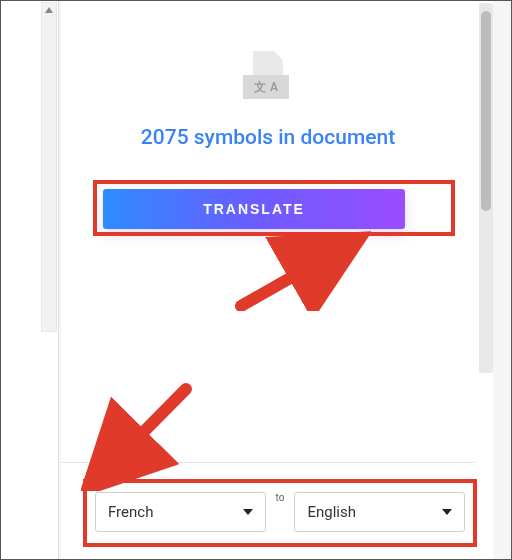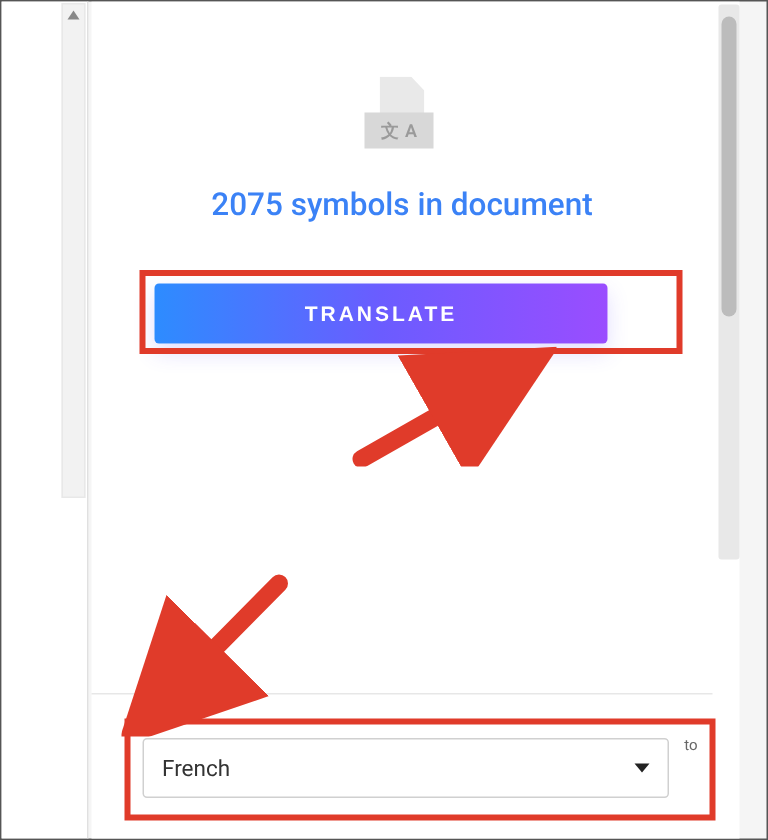--- a/index.html
+++ b/index.html
@@ -242,20 +242,24 @@
 
   <div class="divider"></div>
 
   <div class="highlight-box-2"></div>
   <div class="lang-row">
     <div class="lang-select">
       <span class="lang-value">French</span>
       <span class="caret"></span>
     </div>
     <span class="lang-to">to</span>
+    <div class="lang-select">
+      <span class="lang-value">English</span>
+      <span class="caret"></span>
+    </div>
   </div>
 </div>
 
 <div class="arrow" style="left:220px; top:230px;">
   <svg width="150" height="80">
     <defs>
       <marker id="ah1" markerWidth="8" markerHeight="8" refX="5" refY="4" orient="auto">
         <polygon points="0,0 8,4 0,8" fill="#e03b2a"></polygon>
       </marker>
     </defs>

